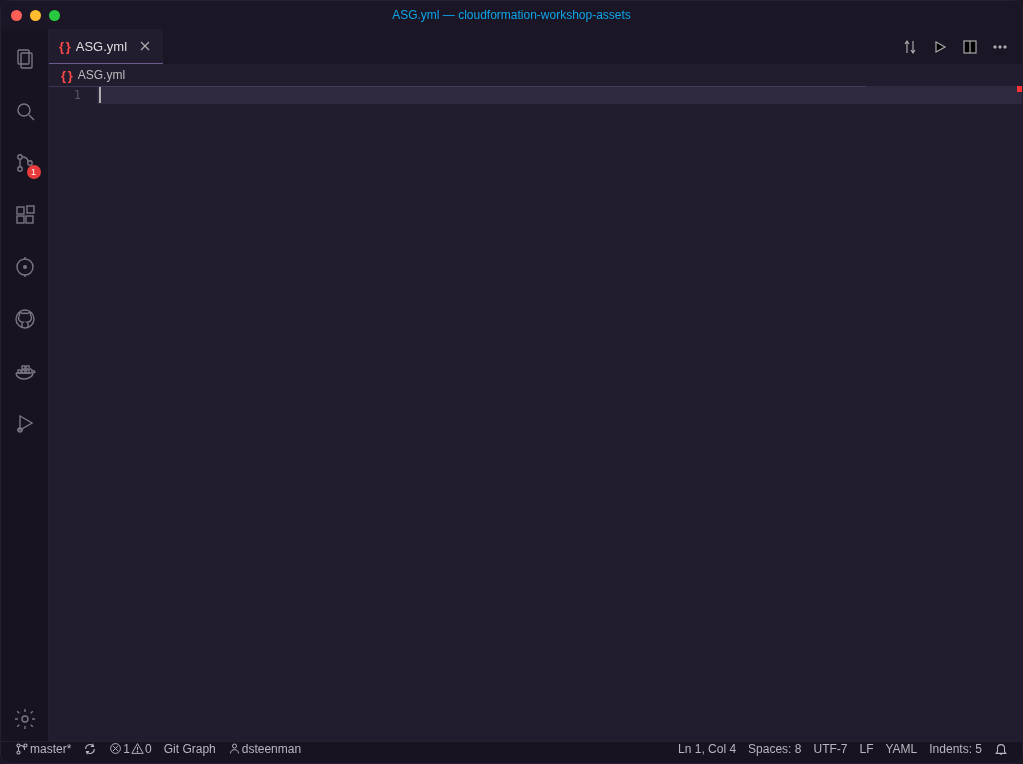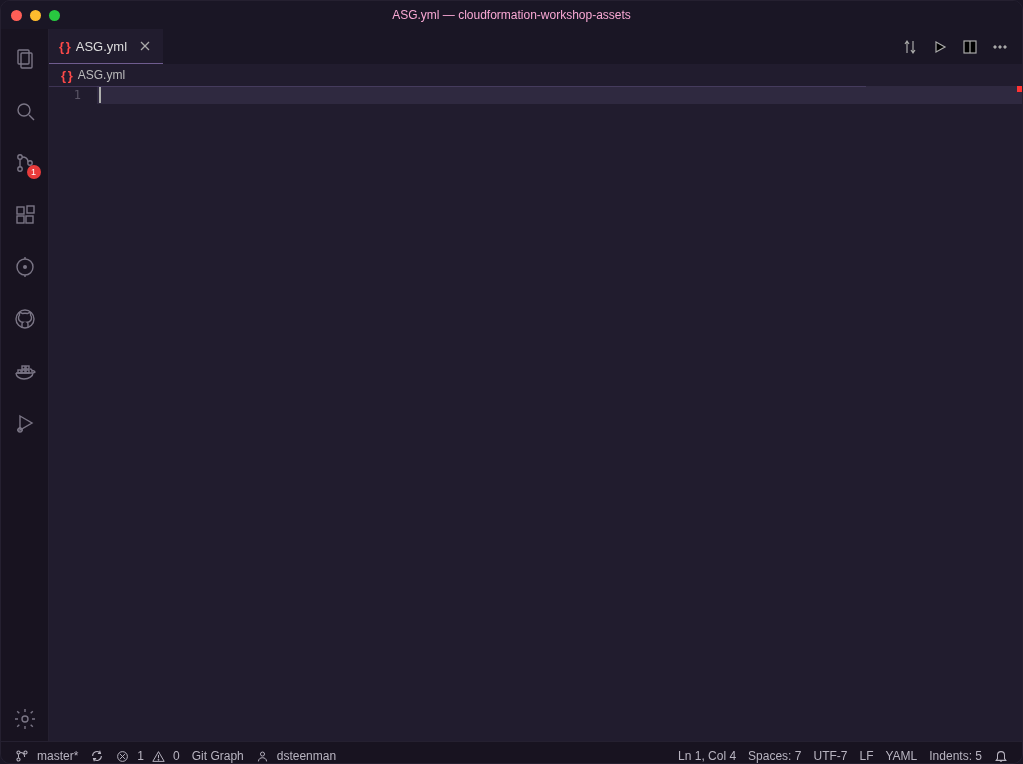--- a/index.html
+++ b/index.html
@@ -32,21 +32,21 @@
       width: 11px;
       height: 11px;
       border-radius: 50%;
     }
     .tl.red { background: #ff5f57; }
     .tl.yellow { background: #febc2e; }
     .tl.green { background: #28c840; }
     .title {
       margin: 4px auto;
       font-size: 12px;
-      color: #f9a8d4;
+      color: #0ea5e9;
       font-weight: 400;
     }
     .main-row {
       display: flex;
       height: calc(100% - 28px - 22px);
     }
     .activity-bar {
       width: 48px;
       background: #181320;
       display: flex;
@@ -212,22 +212,22 @@
       background: #181320;
       display: flex;
       align-items: center;
       font-size: 12px;
       color: #b8b4c0;
       border-top: 1px solid #252030;
       padding: 0 8px;
     }
     .sb-item {
       display: flex;
-      align-items: flex-end;
-      gap: 8px;
+      align-items: flex-start;
+      gap: 1px;
       padding: 0 6px;
       cursor: pointer;
       height: 100%;
     }
     .sb-item svg { stroke: #b8b4c0; }
     .sb-spacer { flex: 1; }
   </style>
 </head>
 <body>
 
@@ -402,21 +402,21 @@
         <circle cx="8" cy="5" r="2.5"></circle>
         <path d="M3 14 c0-3 2.5-4.5 5-4.5 s5 1.5 5 4.5"></path>
       </svg>
     <span>dsteenman</span>
   </div>
   <div class="sb-spacer"></div>
   <div class="sb-item">
       <span>Ln 1, Col 4</span>
     </div>
   <div class="sb-item">
-      <span>Spaces: 7</span>
+      <span>Spaces: 8</span>
     </div>
   <div class="sb-item">
       <span>UTF-7</span>
     </div>
   <div class="sb-item">
       <span>LF</span>
     </div>
   <div class="sb-item">
       <span>YAML</span>
     </div>

